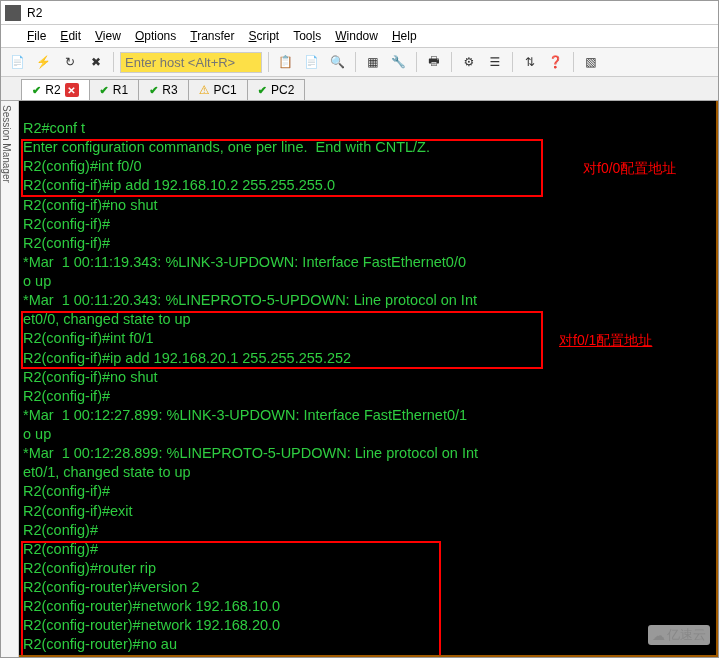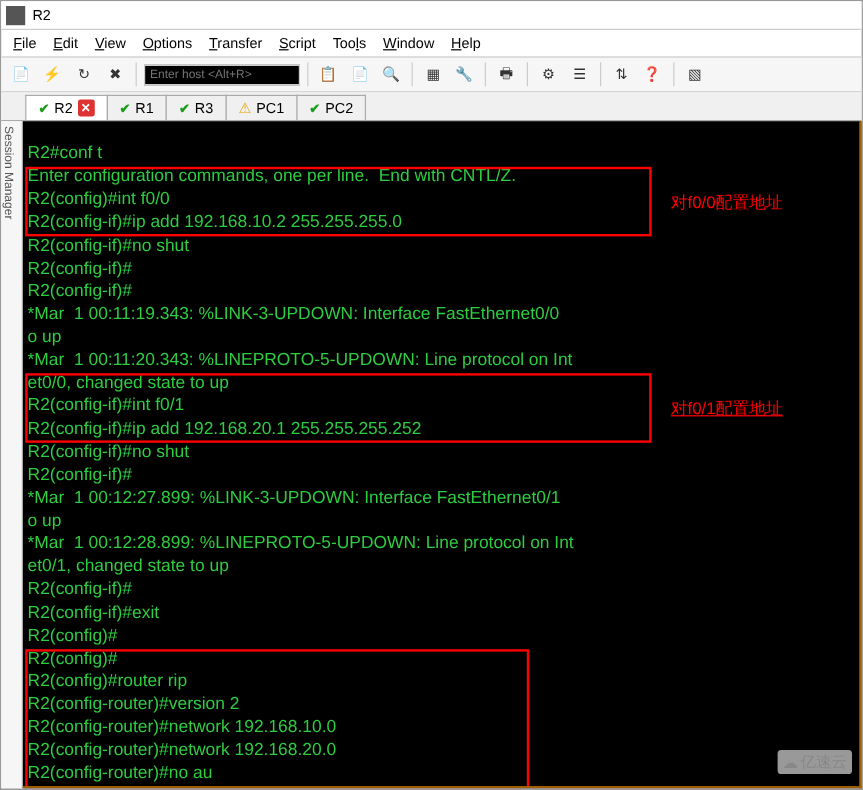--- a/index.html
+++ b/index.html
@@ -1,26 +1,26 @@
 <!DOCTYPE html>
 <html><head>
 <meta charset="utf-8">
 <style>
   * { box-sizing: border-box; margin: 0; padding: 0; font-family: "Segoe UI", Tahoma, sans-serif; }
   body { background: #fff; width: 719px; height: 658px; overflow: hidden; border: 1px solid #999; position: relative; }
   .title-bar { height: 24px; background: #fff; display: flex; align-items: center; padding: 0 4px; border-bottom: 1px solid #ccc; }
   .title-icon { width: 16px; height: 16px; background: #555; margin-right: 6px; display: inline-block; }
   .title-text { font-size: 12px; color: #000; }
-  .menu-bar { height: 22px; display: flex; align-items: center; padding: 0 10px; gap: 14px; font-size: 12px; }
+  .menu-bar { height: 22px; display: flex; align-items: center; padding: 0 10px; gap: 14px; font-size: 12px; margin-left: 16px; }
   .menu-item { color: #000; cursor: default; }
   .menu-item .ul { text-decoration: underline; }
   .toolbar { height: 30px; border-top: 1px solid #ccc; border-bottom: 1px solid #ccc; display: flex; align-items: center; padding: 0 6px; gap: 4px; font-size: 12px; background: #f6f6f6; }
   .tb-btn { width: 22px; height: 22px; display: flex; align-items: center; justify-content: center; font-size: 12px; color: #333; border: 1px solid transparent; }
   .tb-sep { width: 1px; height: 20px; background: #ccc; margin: 0 2px; }
-  .host-input { font-size: 10px; color: #777; padding: 2px 4px; width: 130px; border: 1px solid #ccc; background: #000000; }
+  .host-input { font-size: 13px; color: #777; padding: 2px 4px; width: 142px; border: 1px solid #ccc; background: #fde047; }
   .tabs { height: 24px; display: flex; align-items: flex-end; padding-left: 20px; background: #f0f0f0; border-bottom: 1px solid #aaa; gap: 0; }
   .tab { display: flex; align-items: center; padding: 3px 10px; font-size: 12px; border: 1px solid #aaa; border-bottom: none; background: #f0f0f0; gap: 4px; margin-right: -1px; }
   .tab.active { background: #fff; }
   .tab-tick { color: #1a9c1a; font-weight: bold; font-size: 11px; }
   .tab-x { color: #fff; background: #d33; font-weight: bold; width: 14px; height: 14px; display: flex; align-items: center; justify-content: center; font-size: 10px; border-radius: 2px; }
   .tab-warn { color: #e8a000; }
   .content-wrap { display: flex; height: calc(100% - 100px); }
   .session-mgr { width: 18px; border-right: 1px solid #ccc; background: #f6f6f6; writing-mode: vertical-lr; font-size: 10px; color: #555; padding-top: 4px; text-align: left; }
   .terminal { flex: 1; background: #000; font-family: "Consolas", "Courier New", monospace; font-size: 14.5px; line-height: 1.32; padding: 18px 4px; color: #2ecc40; white-space: pre; overflow: hidden; position: relative; border: 2px solid #a05a00; border-top: none; border-left: none; }
   .term-line { white-space: pre; }
@@ -96,21 +96,21 @@
     <span class="tab-tick">✔</span>
     <span>PC2</span>
   </div>
 </div>
 
 <div class="content-wrap">
   <div class="session-mgr">Session Manager</div>
   <div class="terminal" id="terminal"><div class="term-line">R2#conf t</div><div class="term-line">Enter configuration commands, one per line.  End with CNTL/Z.</div><div class="term-line">R2(config)#int f0/0</div><div class="term-line">R2(config-if)#ip add 192.168.10.2 255.255.255.0</div><div class="term-line">R2(config-if)#no shut</div><div class="term-line">R2(config-if)#</div><div class="term-line">R2(config-if)#</div><div class="term-line">*Mar  1 00:11:19.343: %LINK-3-UPDOWN: Interface FastEthernet0/0</div><div class="term-line">o up</div><div class="term-line">*Mar  1 00:11:20.343: %LINEPROTO-5-UPDOWN: Line protocol on Int</div><div class="term-line">et0/0, changed state to up</div><div class="term-line">R2(config-if)#int f0/1</div><div class="term-line">R2(config-if)#ip add 192.168.20.1 255.255.255.252</div><div class="term-line">R2(config-if)#no shut</div><div class="term-line">R2(config-if)#</div><div class="term-line">*Mar  1 00:12:27.899: %LINK-3-UPDOWN: Interface FastEthernet0/1</div><div class="term-line">o up</div><div class="term-line">*Mar  1 00:12:28.899: %LINEPROTO-5-UPDOWN: Line protocol on Int</div><div class="term-line">et0/1, changed state to up</div><div class="term-line">R2(config-if)#</div><div class="term-line">R2(config-if)#exit</div><div class="term-line">R2(config)#</div><div class="term-line">R2(config)#</div><div class="term-line">R2(config)#router rip</div><div class="term-line">R2(config-router)#version 2</div><div class="term-line">R2(config-router)#network 192.168.10.0</div><div class="term-line">R2(config-router)#network 192.168.20.0</div><div class="term-line">R2(config-router)#no au</div><div class="term-line">R2(config-router)#no auto-summary</div>
     
     <div class="ann-box" style="left:2px; top:38px; width:522px; height:58px;"></div>
-    <div class="ann-text" style="left:540px; top:58px;">对f0/0配置地址</div>
+    <div class="ann-text" style="left:564px; top:58px;">对f0/0配置地址</div>
 
     <div class="ann-box" style="left:2px; top:210px; width:522px; height:58px;"></div>
     <div class="ann-text" style="left:540px; top:230px;text-decoration:underline;">对f0/1配置地址</div>
 
     <div class="ann-box" style="left:2px; top:440px; width:420px; height:116px;"></div>
   </div>
 </div>
 
 <div class="watermark">
   <span>☁</span>

